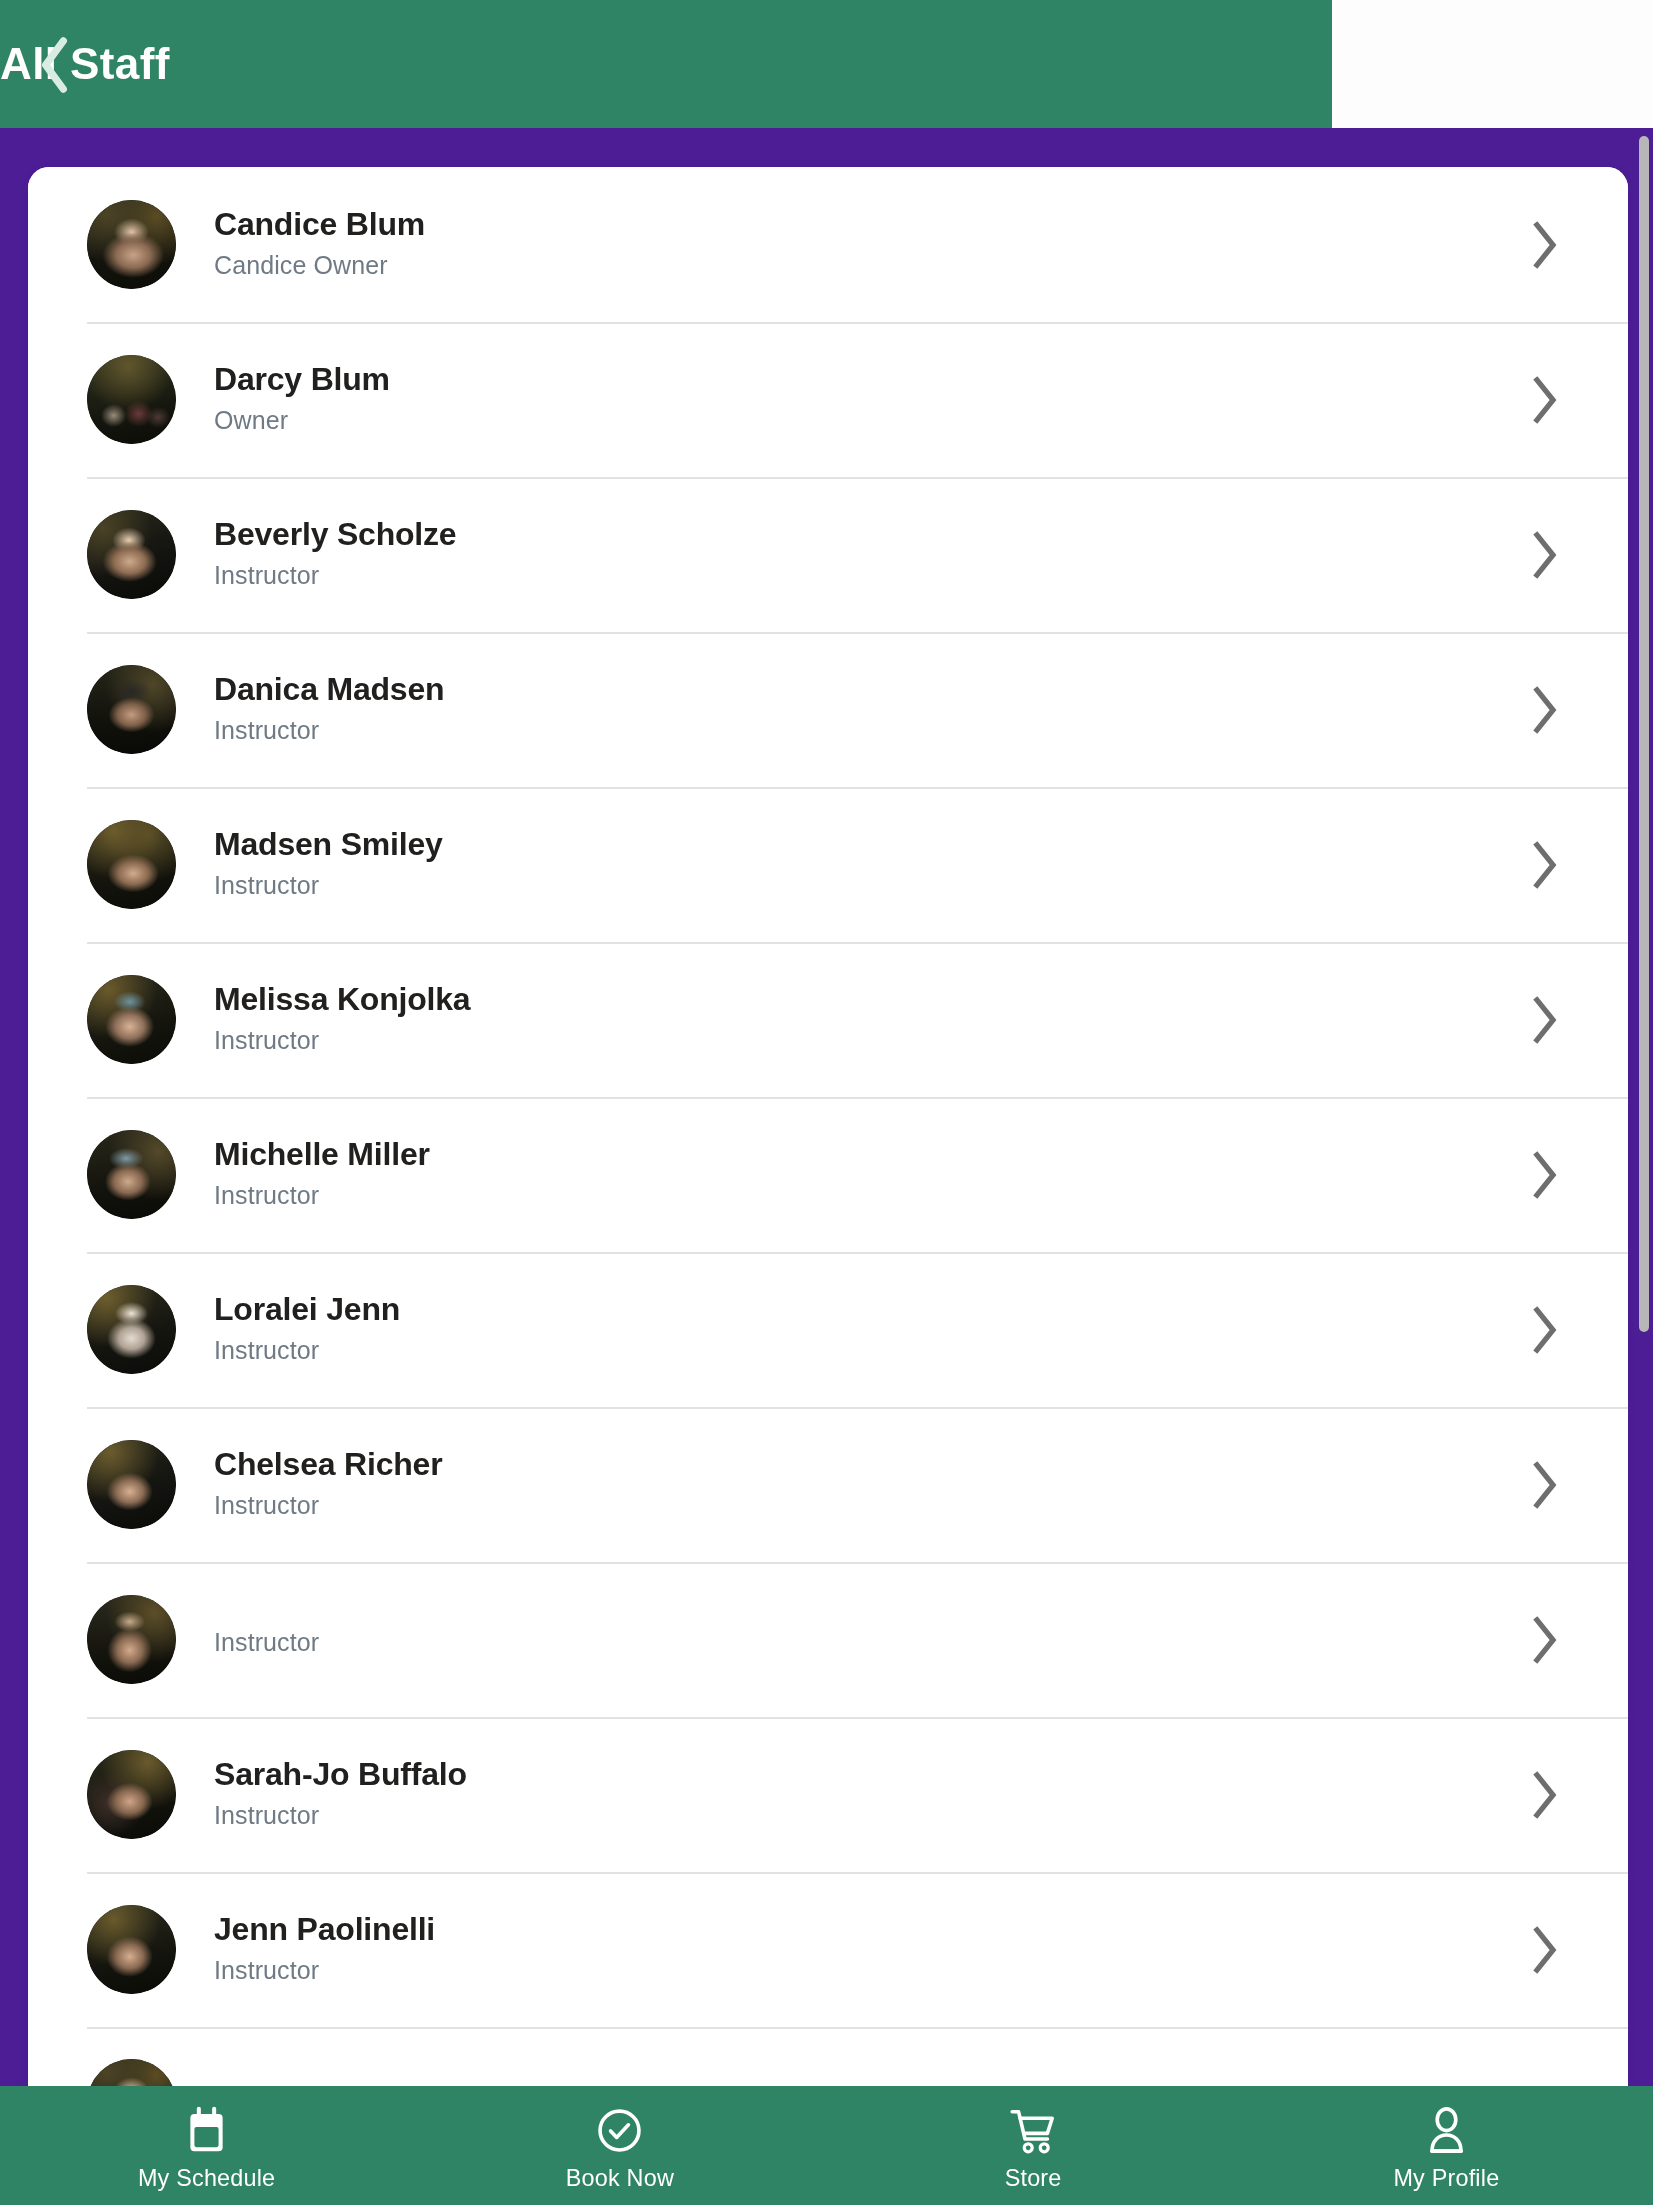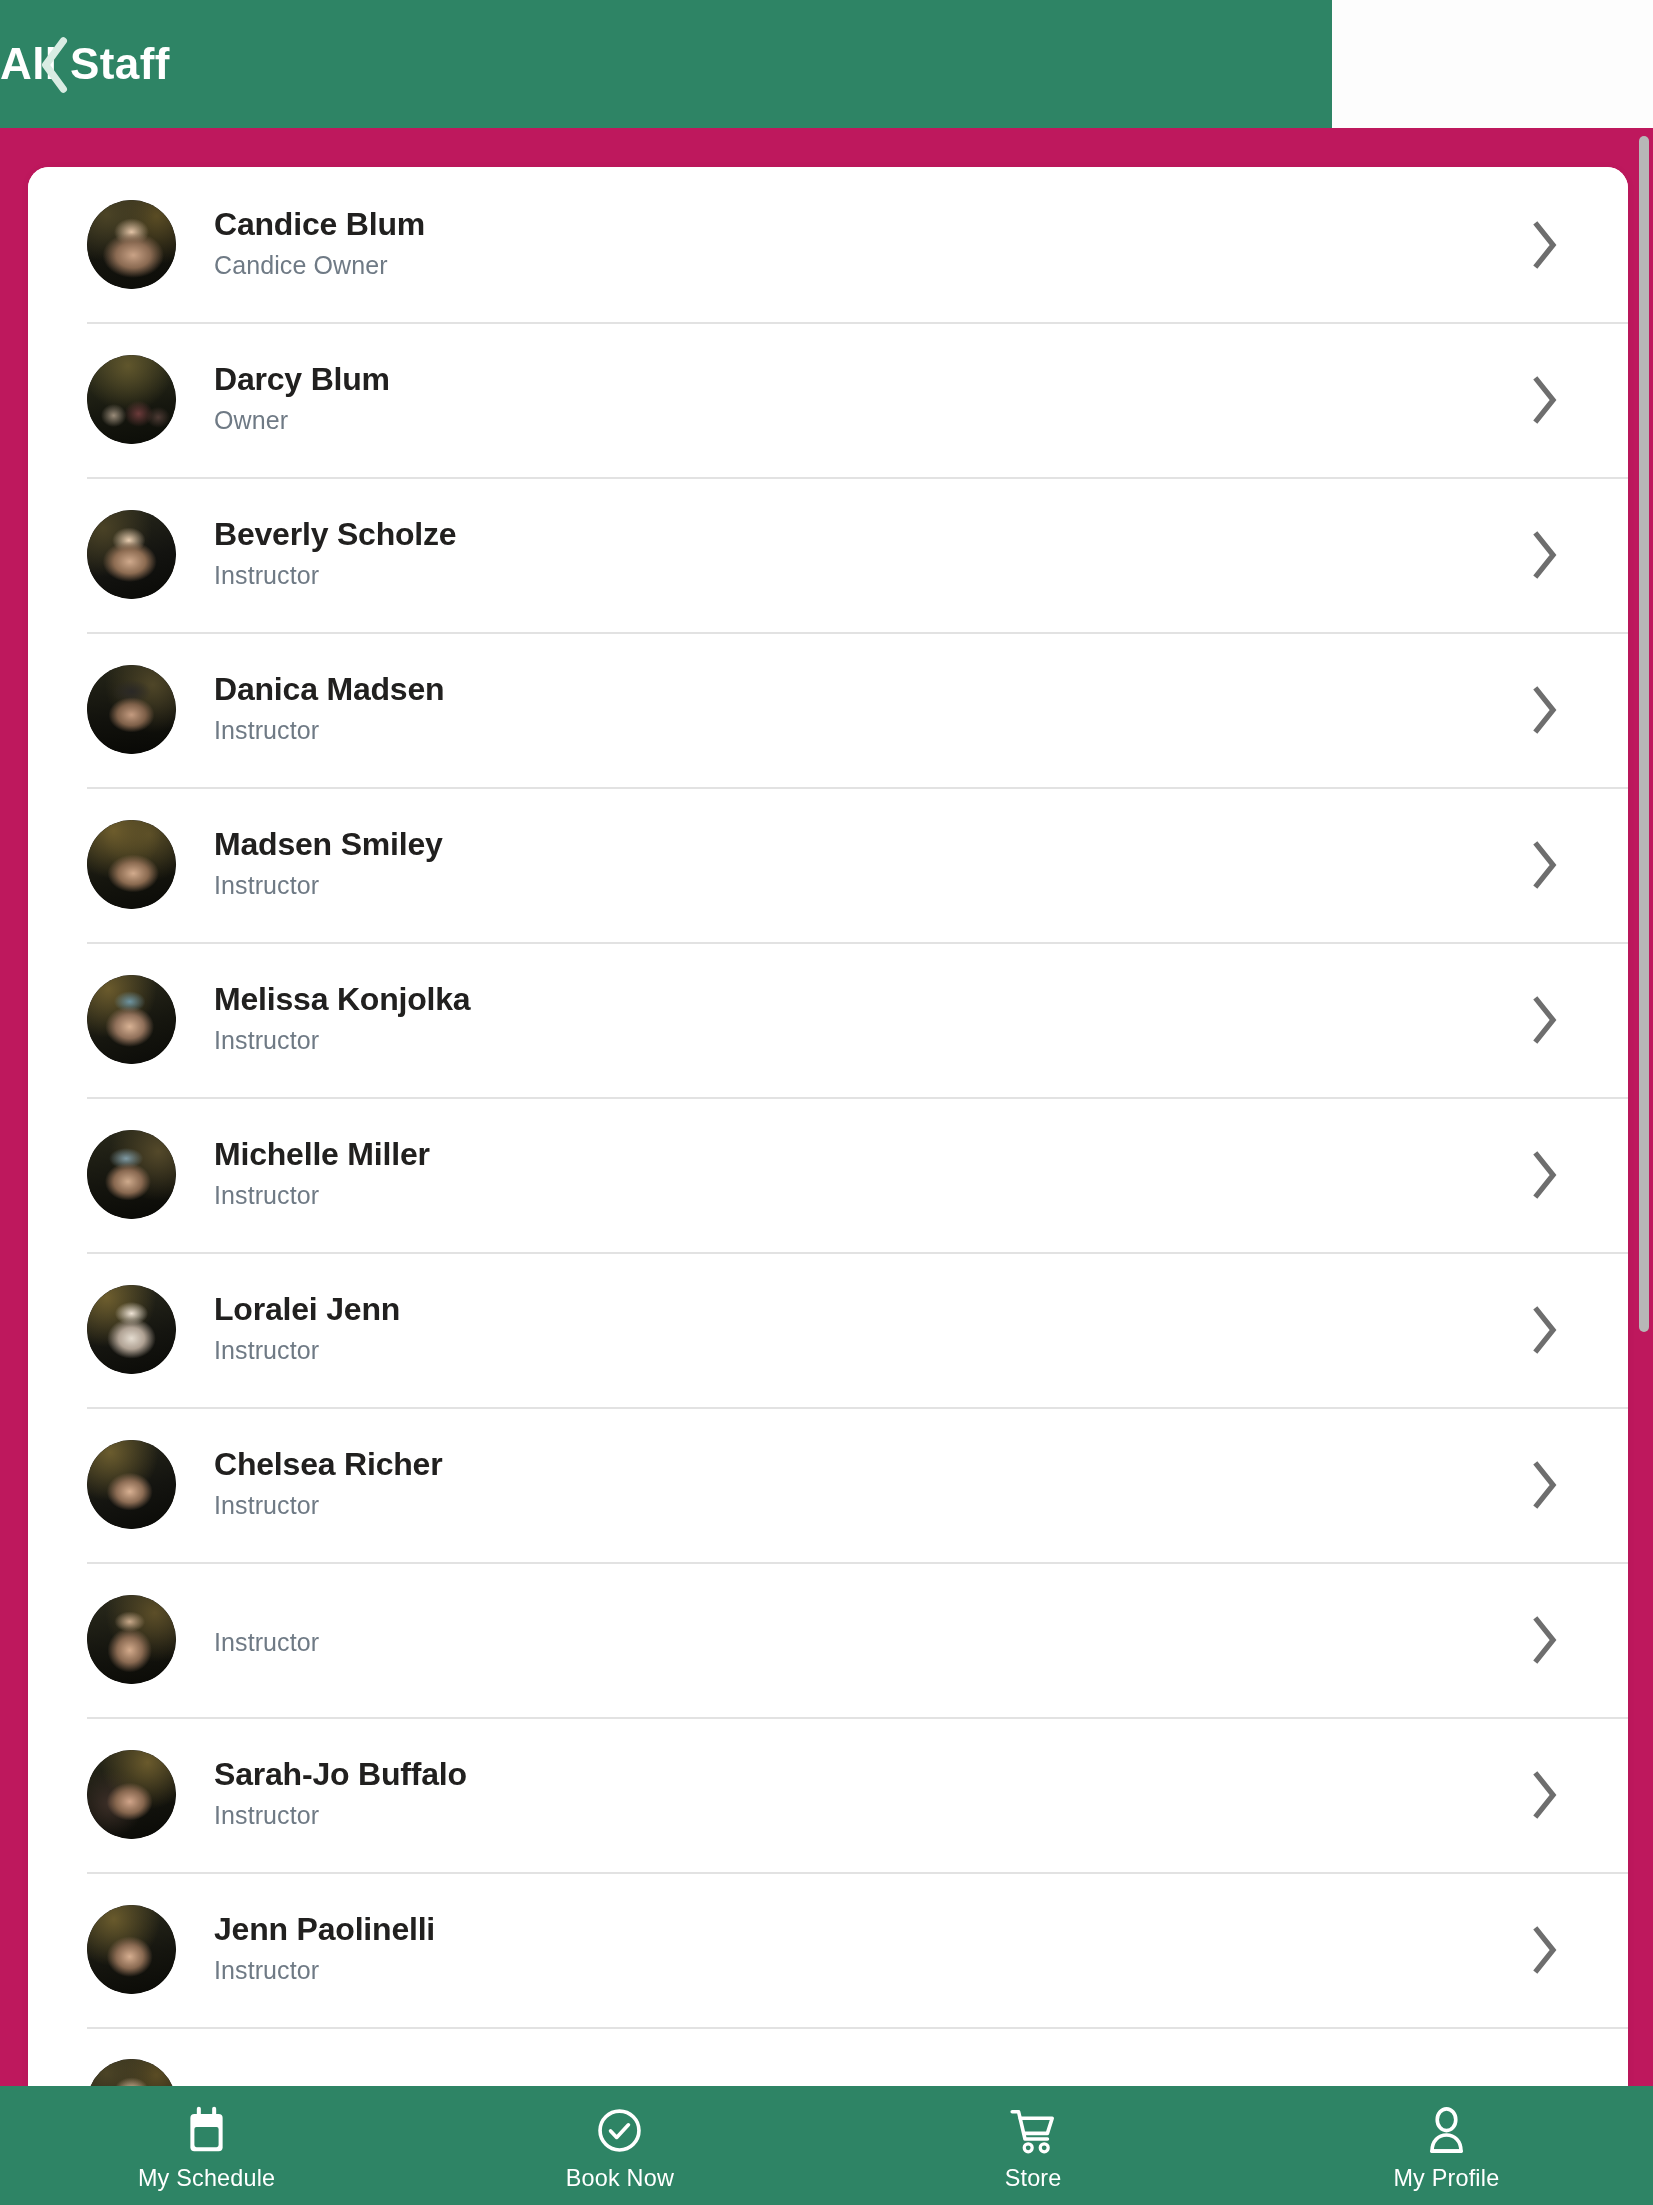--- a/index.html
+++ b/index.html
@@ -51,21 +51,21 @@
   }
   .back-button svg { display: block; }
 
   
   .content {
     position: absolute;
     top: 128px;
     left: 0;
     width: 1653px;
     height: 1958px;
-    background: #be185d;
+    background: #4c1d95;
     overflow: hidden;
   }
 
   .card {
     position: absolute;
     top: 39px;
     left: 28px;
     width: 1600px;
     background: #ffffff;
     border-radius: 21px 21px 0 0;

